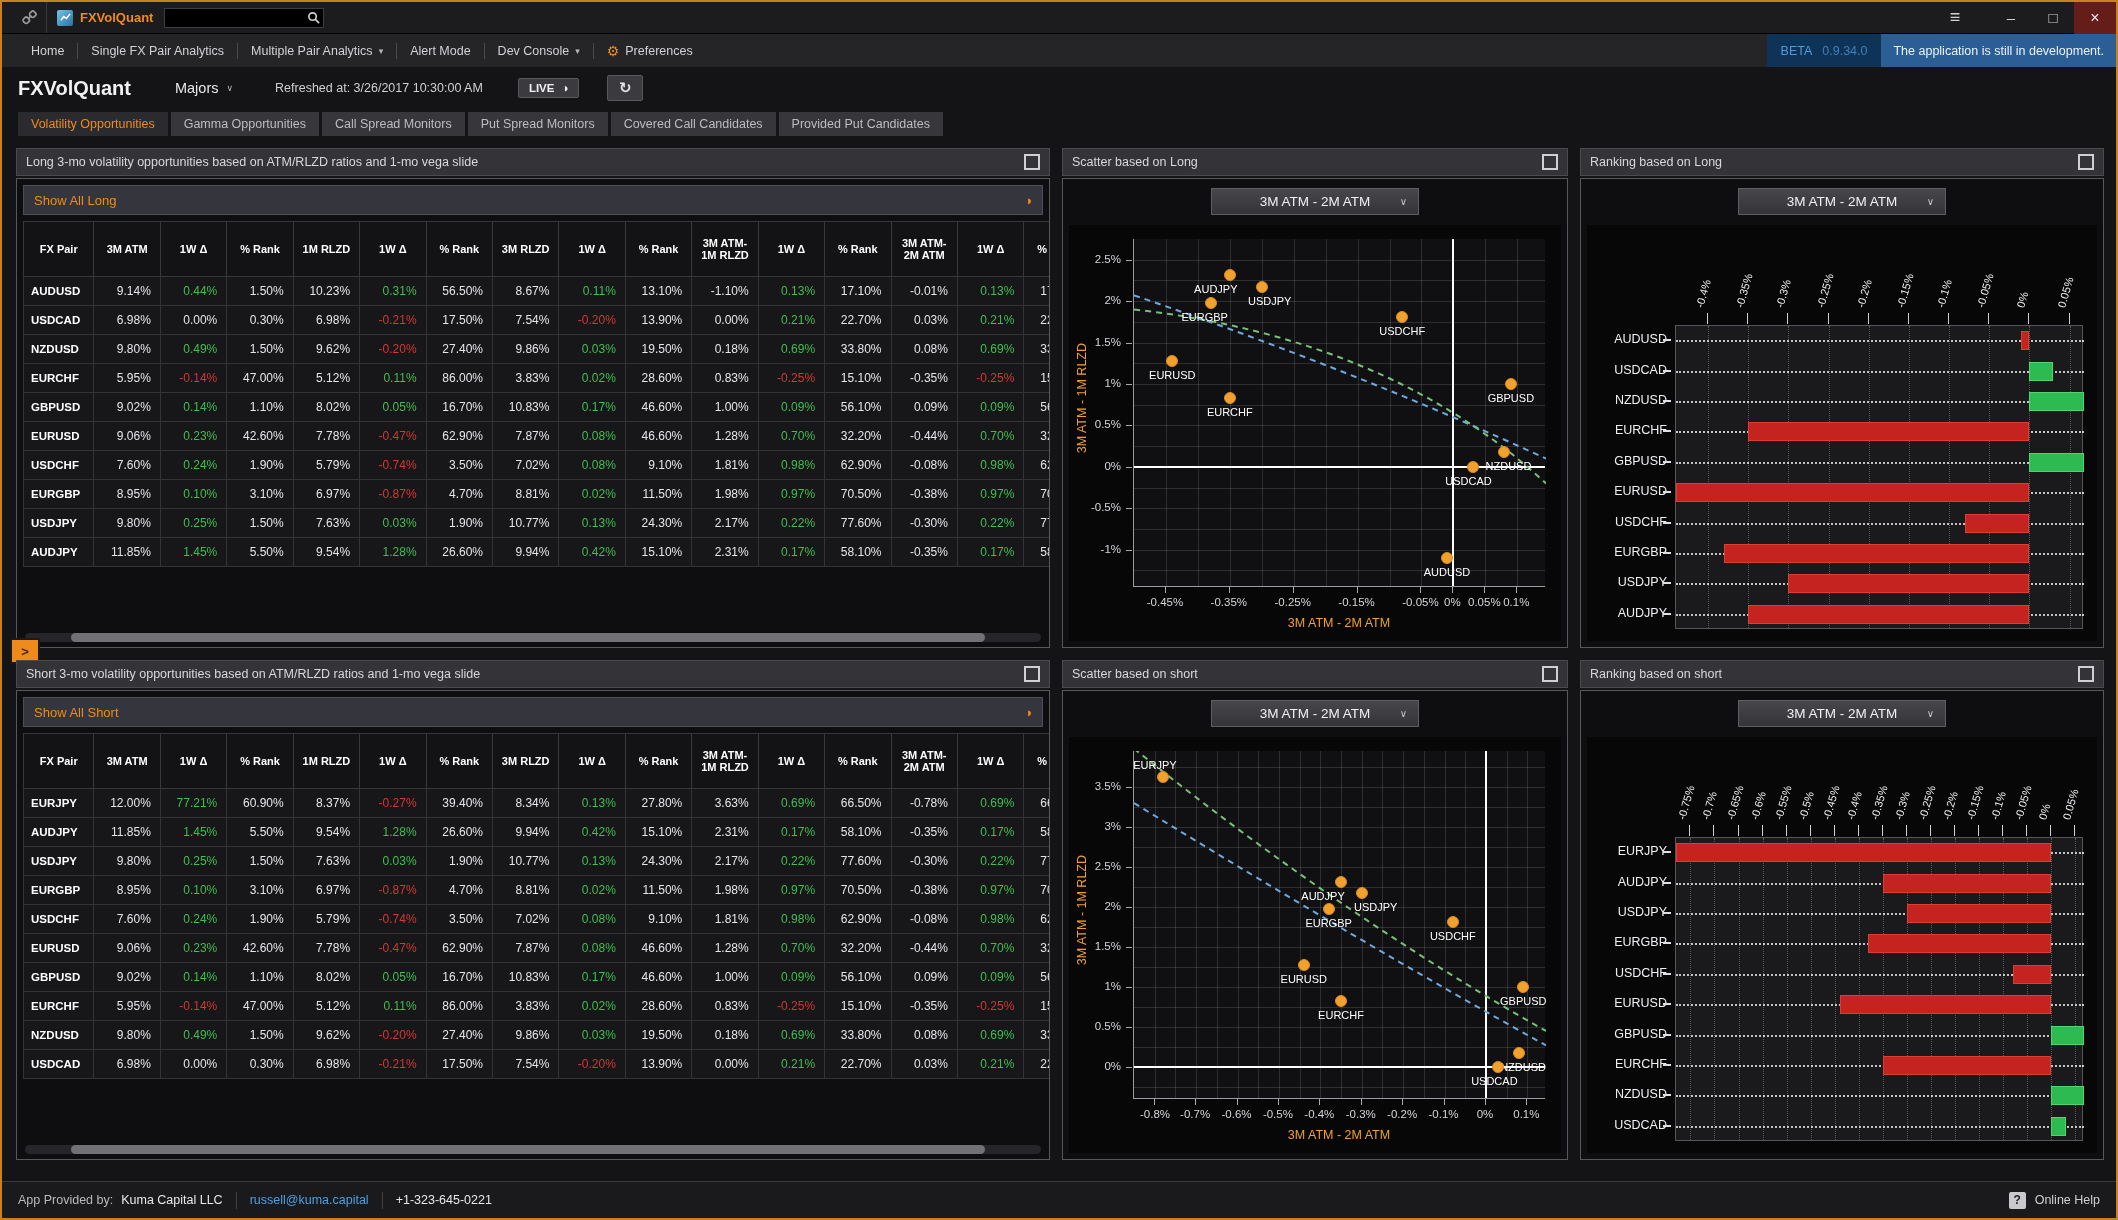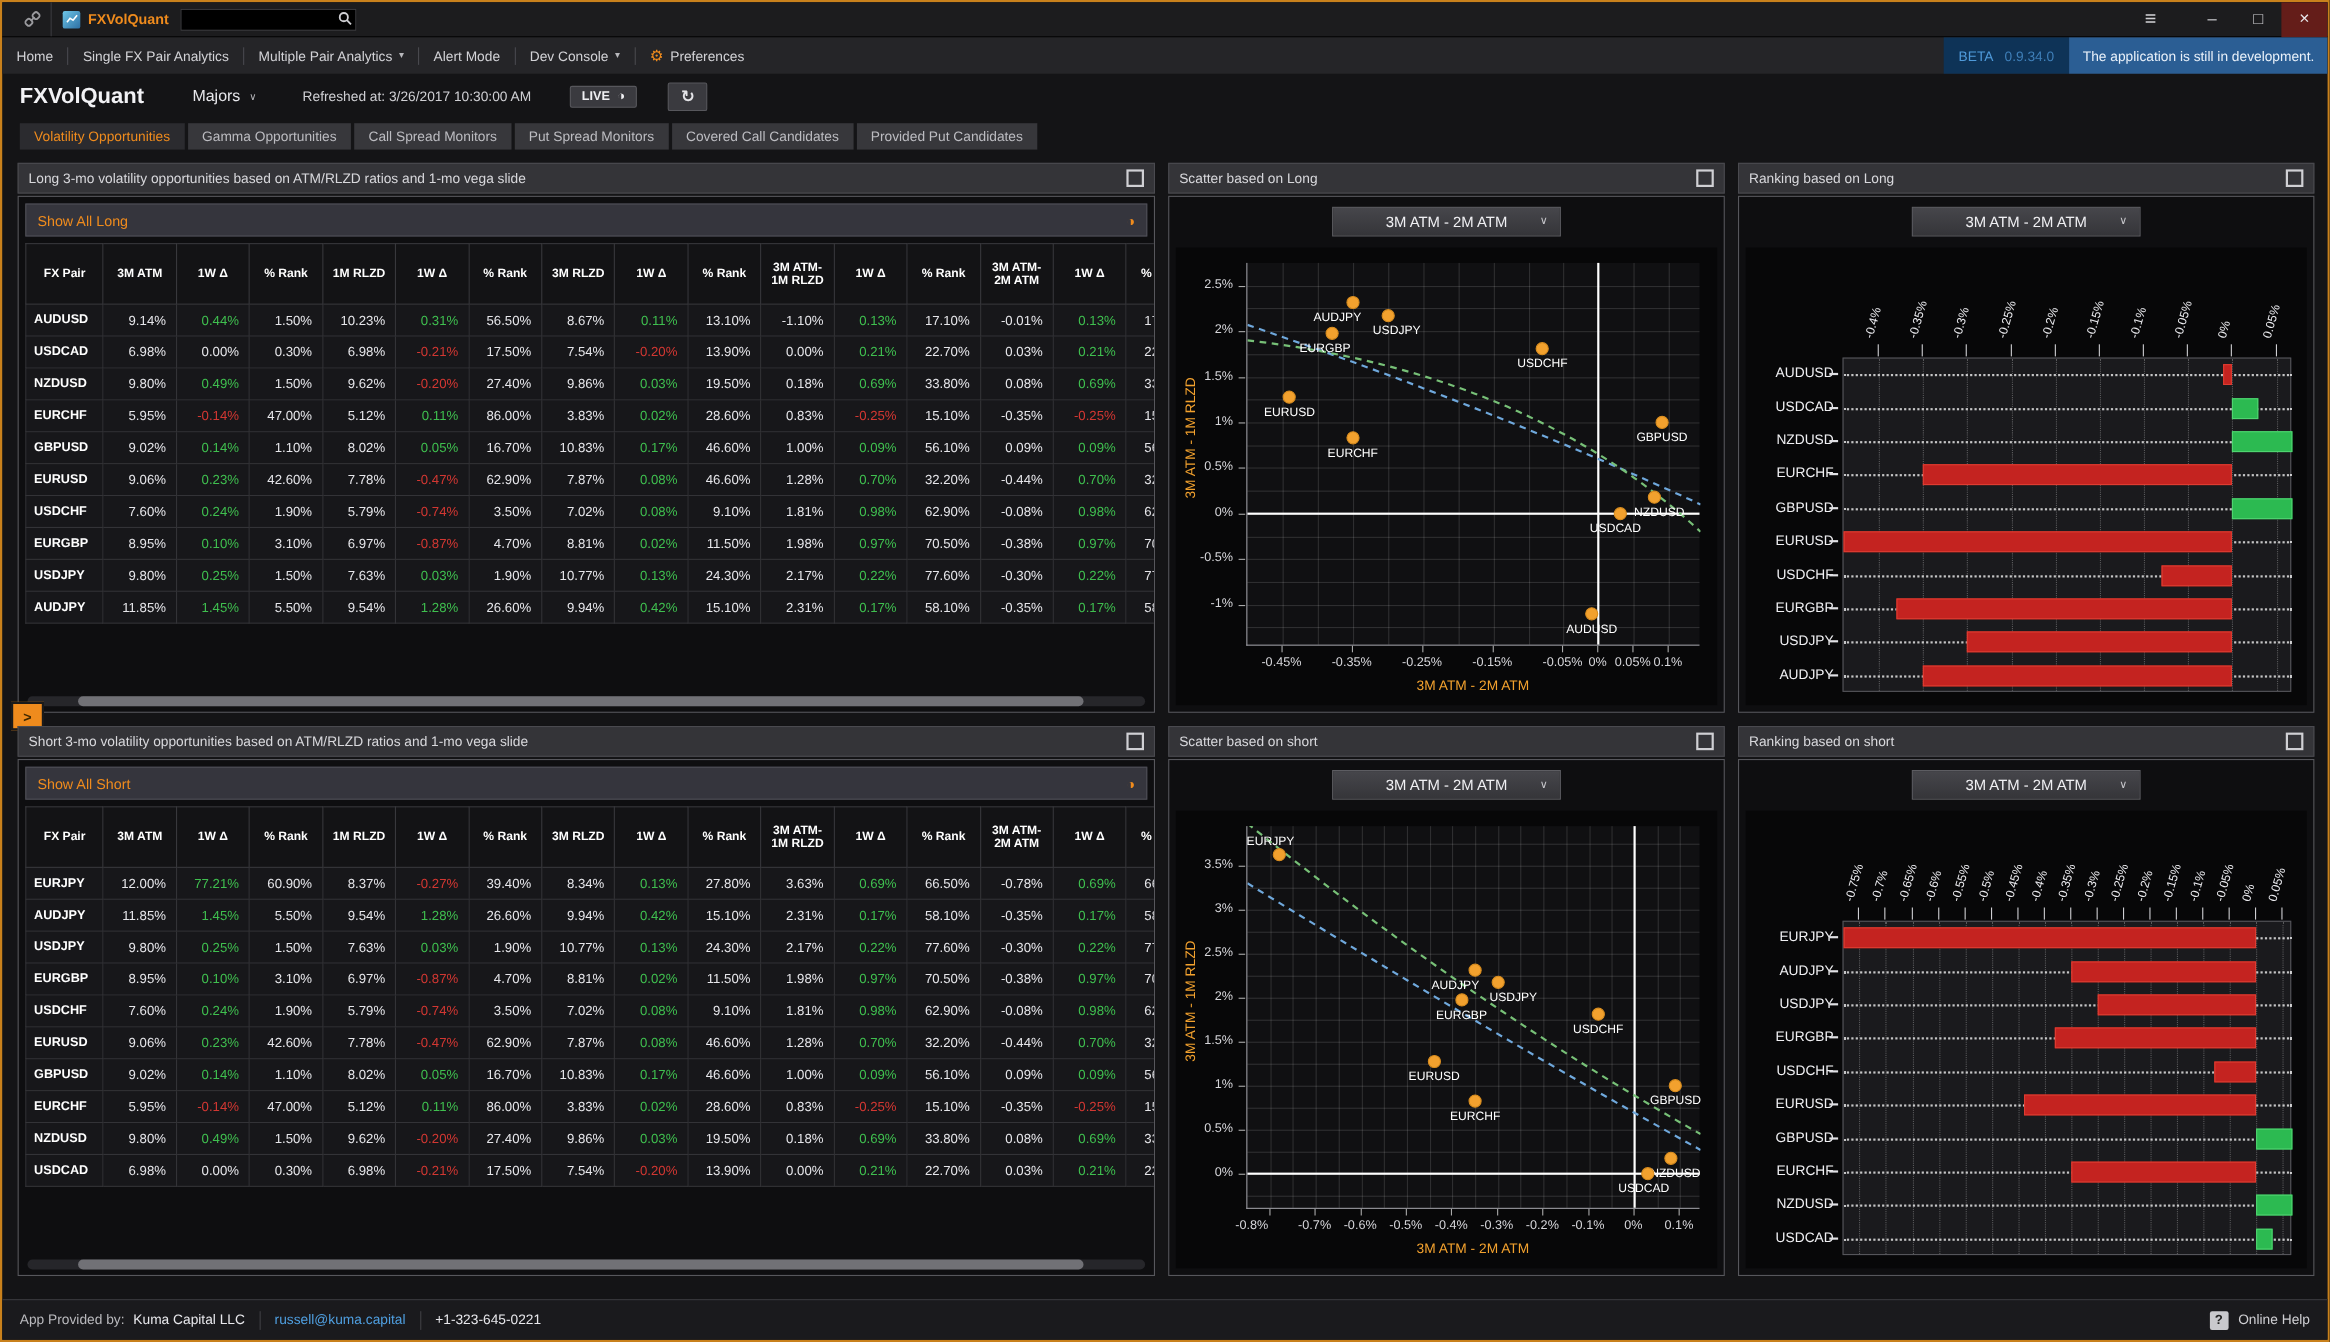--- a/index.html
+++ b/index.html
@@ -18,21 +18,21 @@
   .tb-search input{width:100%;height:100%;background:#000;border:1px solid #3c3c40;color:#ddd;
     box-sizing:border-box;padding:0 22px 0 6px;font-size:12px;outline:none;}
   .tb-search .mag{position:absolute;right:4px;top:2px;color:#cfcfd3;}
   .tb-spacer{flex:1;}
   .tb-btn{width:42px;height:32px;display:flex;align-items:center;justify-content:center;
     color:#cfcfd3;font-size:15px;cursor:default;}
   .tb-btn.menu{font-size:18px;margin-right:14px;}
   .tb-btn.close{background:#641d19;color:#e8e8ec;font-size:16px;}
   
   .navbar{position:absolute;left:0;top:32px;right:0;height:33px;background:#252528;
-    display:flex;align-items:center;padding-left:0;box-sizing:border-box;font-size:12.5px;}
+    display:flex;align-items:center;padding-left:16px;box-sizing:border-box;font-size:12.5px;}
   .nav-item{color:#d2d2d6;padding:0 13px;display:flex;align-items:center;gap:6px;white-space:nowrap;}
   .nav-sep{width:1px;height:16px;background:#49494e;}
   .nav-caret{font-size:9px;color:#b8b8bc;}
   .gear{color:#ef8b1d;font-size:14px;}
   .badges{margin-left:auto;display:flex;height:100%;}
   .badge-beta{background:#0e3357;color:#4f9ada;display:flex;align-items:center;gap:10px;
     padding:0 14px;font-size:12.5px;}
   .badge-beta .ver{color:#3f7fb8;}
   .badge-note{background:#2b5e94;color:#e9f1fa;display:flex;align-items:center;padding:0 12px;font-size:12.5px;}
   
@@ -974,21 +974,21 @@
             <div class="dot" title="EURCHF" style="left: 201.035px; top: 243.6px;"></div>
             <div class="dot-lbl" style="left: 207.035px; top: 257.6px;">EURCHF</div>
             <div class="dot" title="GBPUSD" style="left: 383.226px; top: 230px;"></div>
             <div class="dot-lbl" style="left: 389.226px; top: 244px;">GBPUSD</div>
             <div class="dot" title="NZDUSD" style="left: 379.085px; top: 295.6px;"></div>
             <div class="dot-lbl" style="left: 389.085px; top: 309.6px;">NZDUSD</div>
             <div class="dot" title="USDCAD" style="left: 358.382px; top: 310px;"></div>
             <div class="dot-lbl" style="left: 360.382px; top: 324px;">USDCAD</div>
           </div>
           <div class="tickmark-x" style="left: 84.7035px; top: 362px;"></div>
-          <div class="tick-x" style="left: 69px; top: 371px;">-0.8%</div>
+          <div class="tick-x" style="left: 86px; top: 371px;">-0.8%</div>
           <div class="tickmark-x" style="left: 126.111px; top: 362px;"></div>
           <div class="tick-x" style="left: 126.111px; top: 371px;">-0.7%</div>
           <div class="tickmark-x" style="left: 167.518px; top: 362px;"></div>
           <div class="tick-x" style="left: 167.518px; top: 371px;">-0.6%</div>
           <div class="tickmark-x" style="left: 208.925px; top: 362px;"></div>
           <div class="tick-x" style="left: 208.925px; top: 371px;">-0.5%</div>
           <div class="tickmark-x" style="left: 250.332px; top: 362px;"></div>
           <div class="tick-x" style="left: 250.332px; top: 371px;">-0.4%</div>
           <div class="tickmark-x" style="left: 291.739px; top: 362px;"></div>
           <div class="tick-x" style="left: 291.739px; top: 371px;">-0.3%</div>

